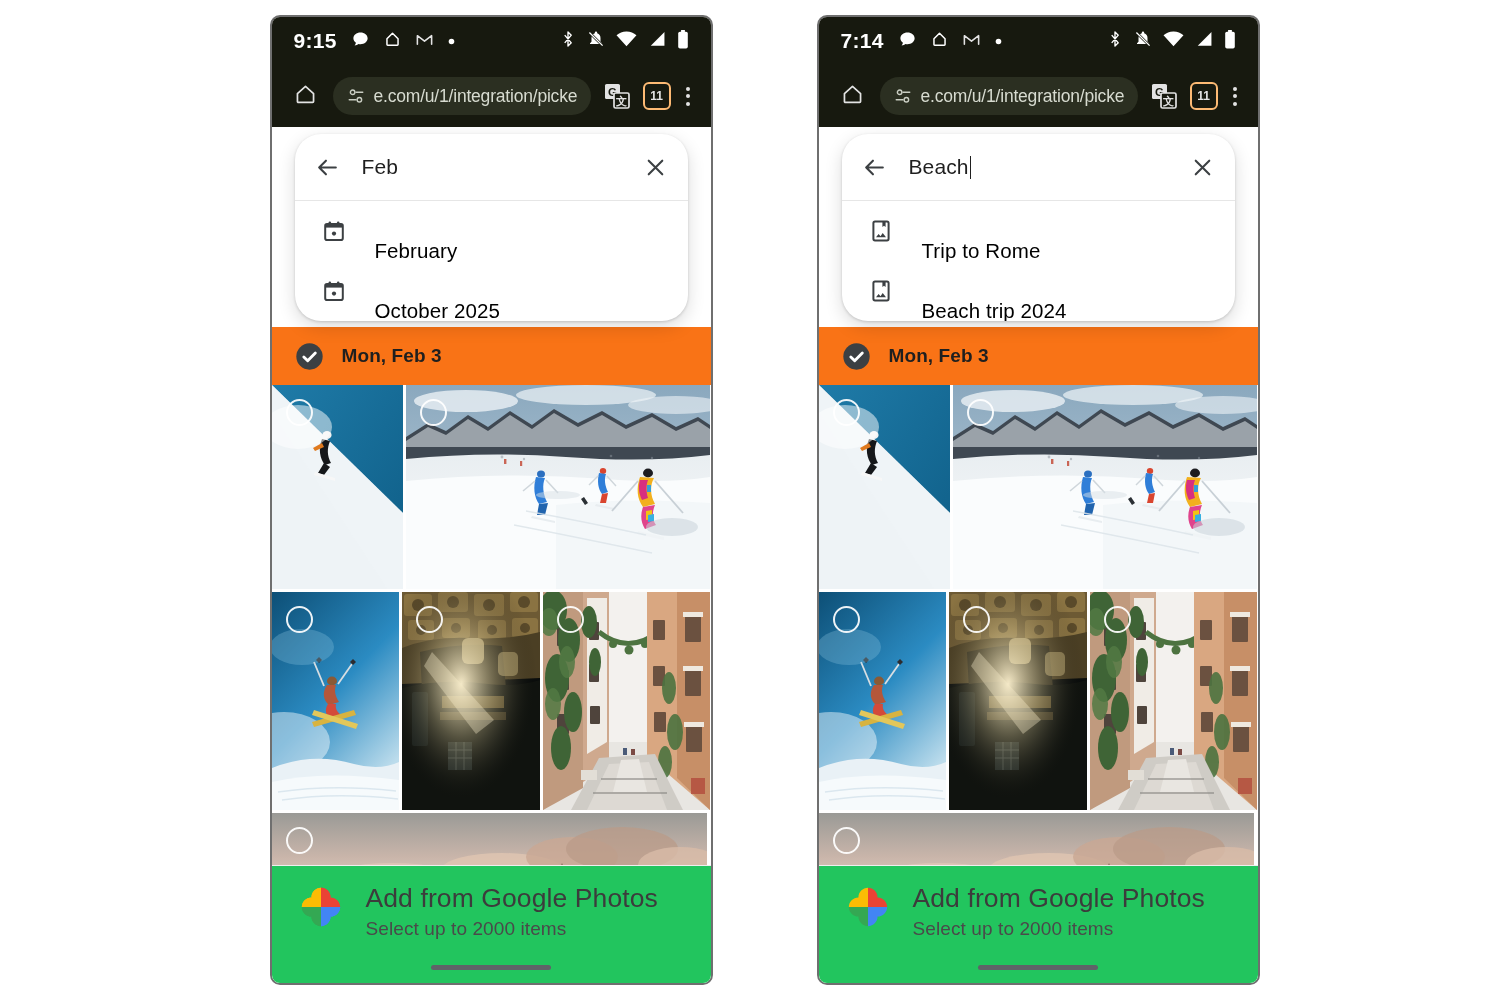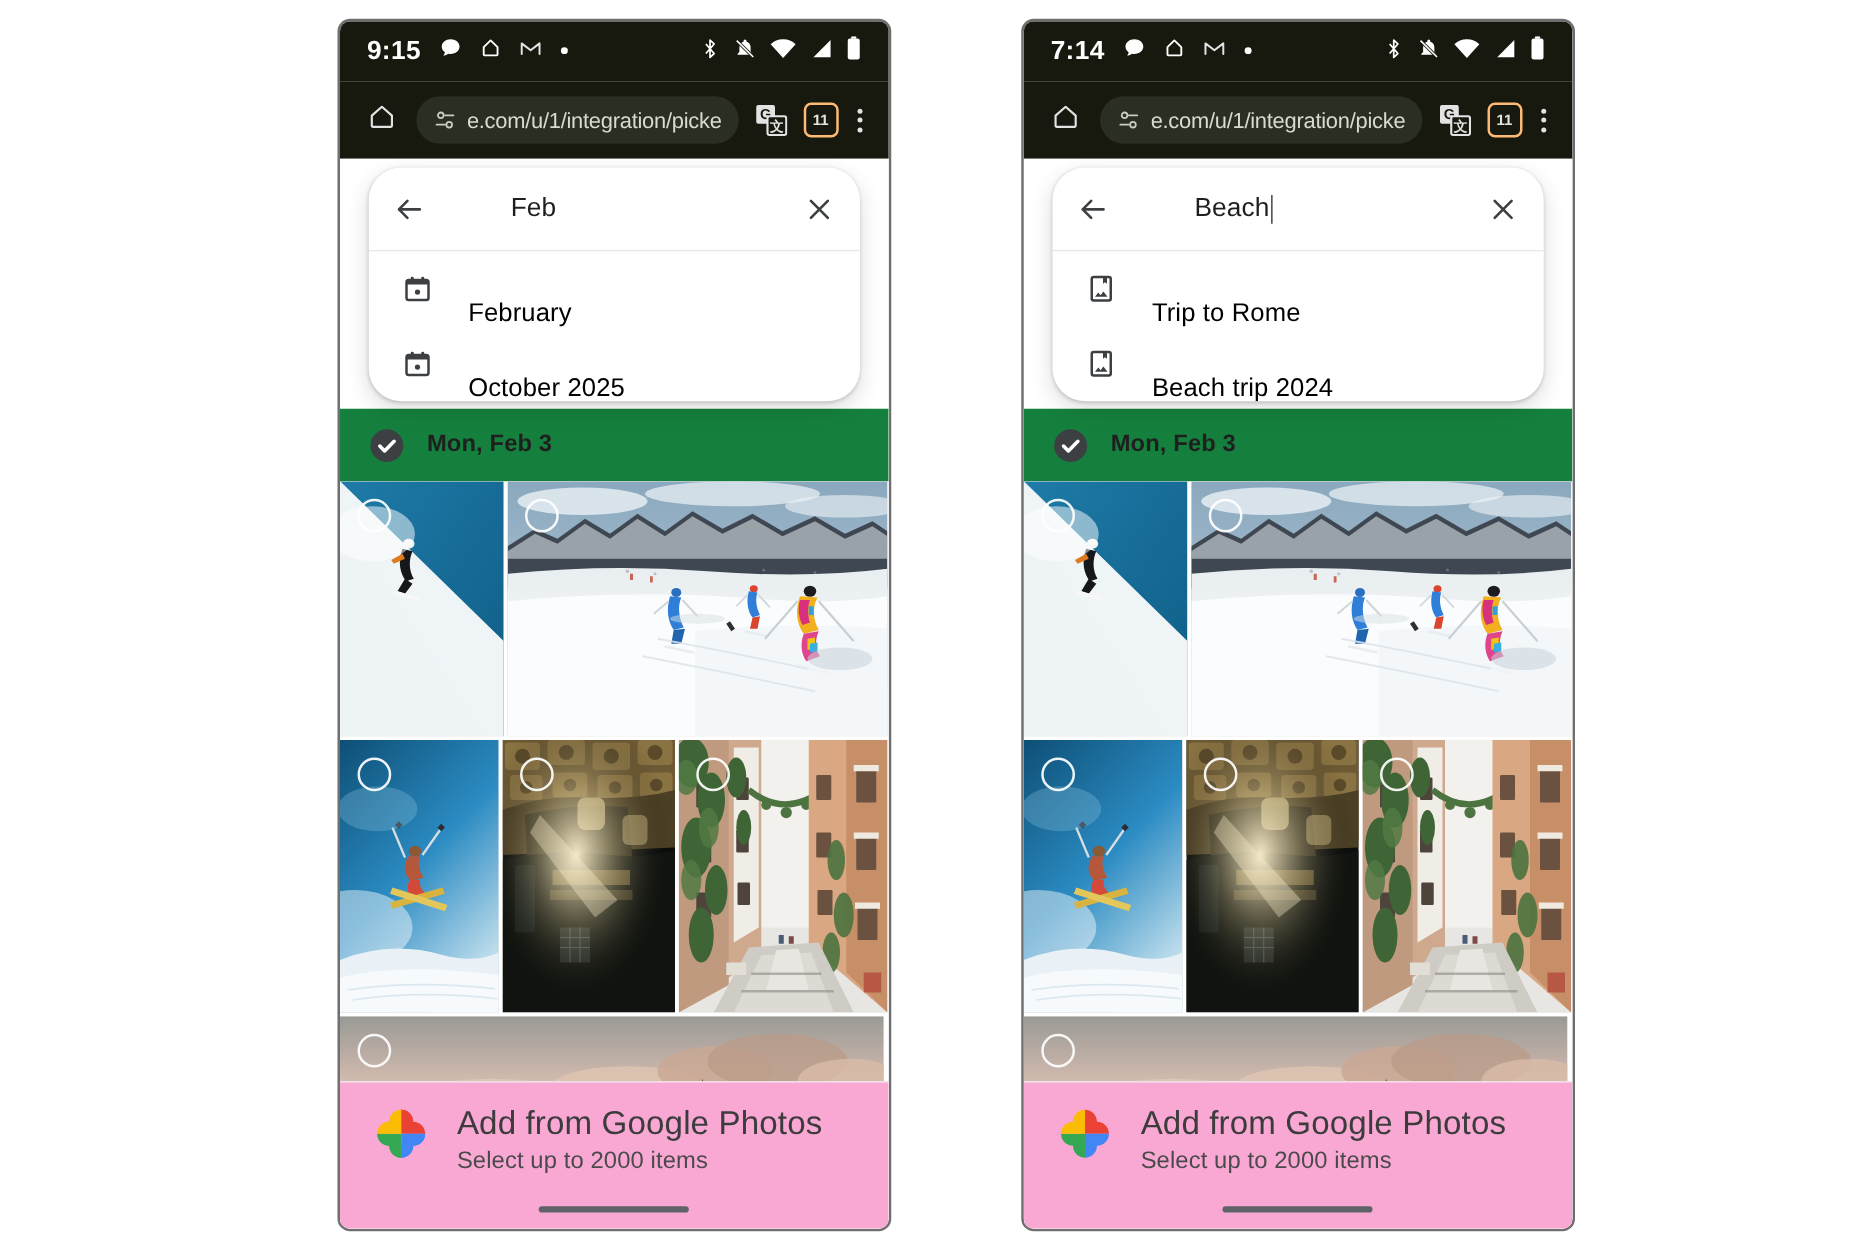--- a/index.html
+++ b/index.html
@@ -63,58 +63,58 @@
   
   .page{position:relative;height:calc(100% - 110px);background:#ffffff;overflow:hidden;}
 
   
   .searchcard{
     position:absolute;left:23px;right:23px;top:7px;
     background:#fff;border-radius:26px;
     box-shadow:0 1px 3px rgba(0,0,0,.16),0 6px 18px rgba(0,0,0,.14);
     z-index:30;overflow:hidden;
   }
-  .searchrow{height:66px;display:flex;align-items:center;padding:0 20px;box-sizing:border-box;gap:47px;}
+  .searchrow{height:66px;display:flex;align-items:center;padding:0 20px;box-sizing:border-box;}
   .searchtext{
     flex:1 1 auto;margin-left:22px;font-size:21px;color:#1f1f1f;
     display:flex;align-items:center;letter-spacing:.1px;
   }
   .caret{
     display:inline-block;width:1.6px;height:23px;background:#1f1f1f;margin-left:1px;
   }
   .divider{height:1px;background:#e6e6e6;margin:0;}
   .sugg{
     height:60px;display:flex;align-items:center;
     padding:0 26px;box-sizing:border-box;gap:28px;
   }
   .sugg .label{font-size:20.5px;color:#000000;letter-spacing:.1px;margin-top:39px;}
   .sugg-icn{flex:0 0 auto;width:26px;height:26px;display:flex;align-items:center;justify-content:center;}
 
   
   .dateheader{
     position:absolute;left:0;right:0;top:calc(var(--cardh) + 7px);
     height:58px;display:flex;align-items:center;gap:17px;padding-left:22px;
-    box-sizing:border-box;background:#15803d;
+    box-sizing:border-box;background:#f97316;
   }
   .datelabel{font-size:19px;font-weight:700;color:#1f1f1f;letter-spacing:.1px;}
 
   
   .grid{position:absolute;left:0;right:0;top:var(--gridtop);bottom:0;}
   .row{display:flex;gap:3px;margin-bottom:3px;}
   .cell{position:relative;overflow:hidden;background:#ddd;}
   .cell svg{display:block;width:100%;height:100%;}
   .chk{
     position:absolute;left:14px;top:14px;width:27px;height:27px;border-radius:50%;
     border:2.5px solid rgba(255,255,255,.92);box-sizing:border-box;
     z-index:4;
   }
 
   
   .bottombar{
-    position:absolute;left:0;right:0;bottom:0;height:118px;background:#f9a8d4;
+    position:absolute;left:0;right:0;bottom:0;height:118px;background:#22c55e;
     display:flex;align-items:flex-start;padding:18px 0 0 26px;box-sizing:border-box;gap:22px;
     z-index:20;border-top:1px solid #efefef;
   }
   .btxt .t1{font-size:26.5px;color:#3c3c3c;letter-spacing:.1px;line-height:1.12;}
   .btxt .t2{font-size:19px;color:#4a4a4a;margin-top:4px;letter-spacing:.1px;}
   .gesture{
     position:absolute;bottom:13px;left:50%;transform:translateX(-50%);
     width:120px;height:5px;border-radius:3px;background:#5f6368;
   }
 </style>

